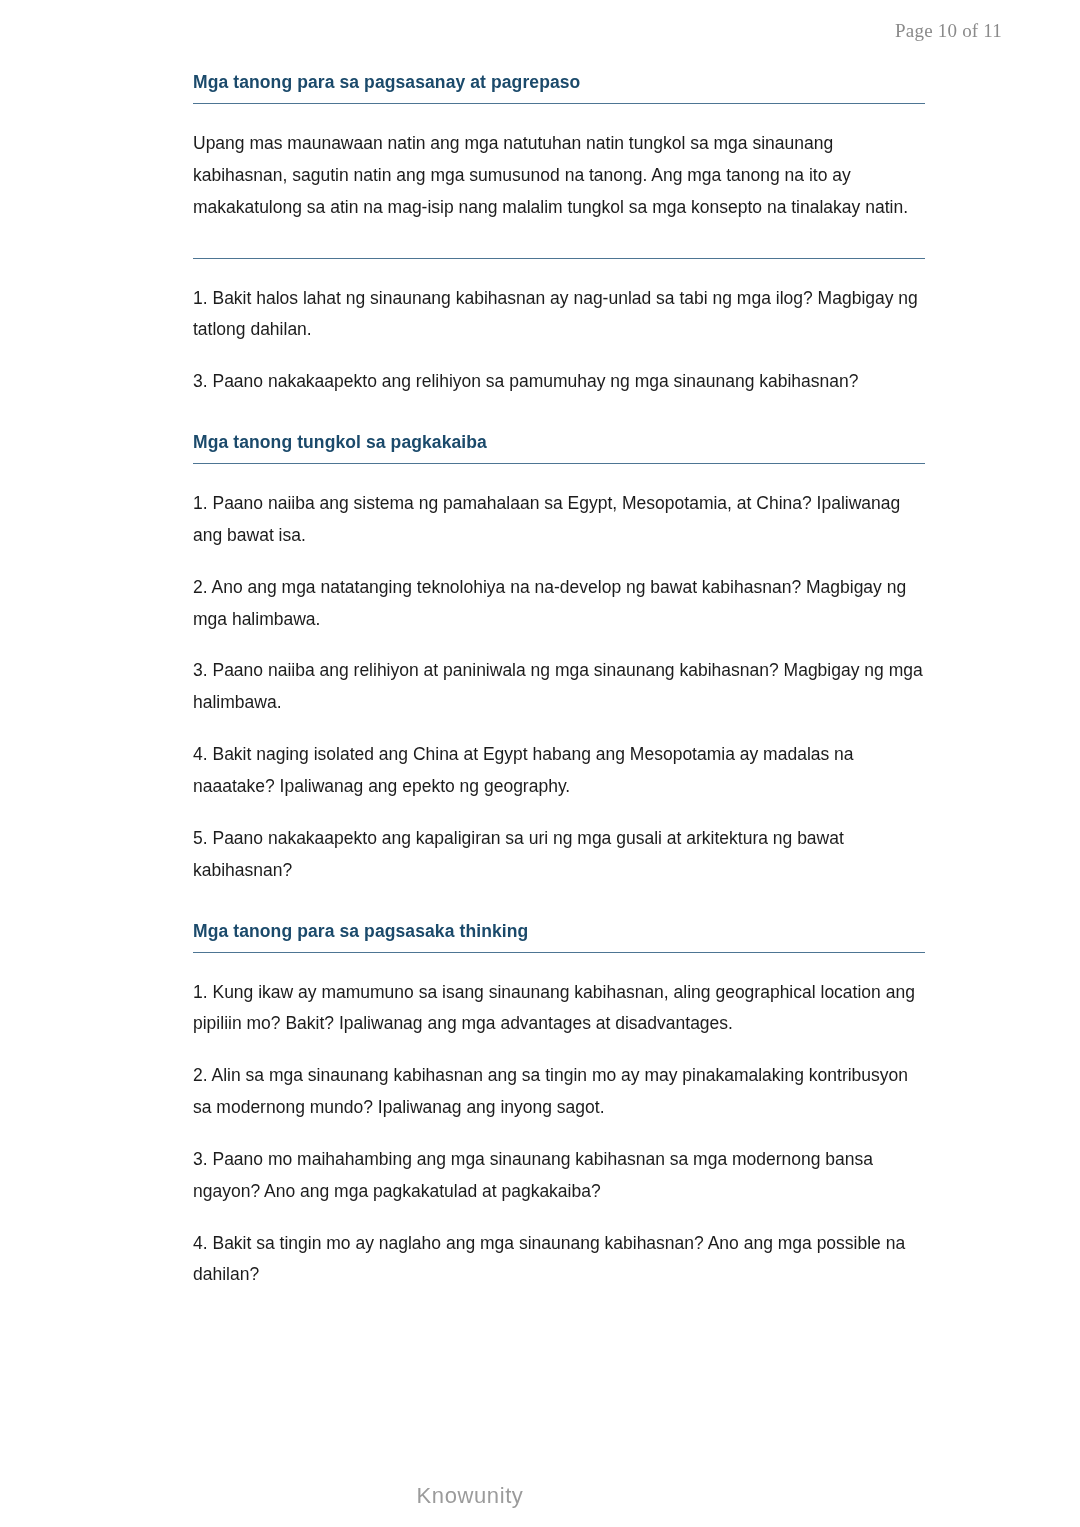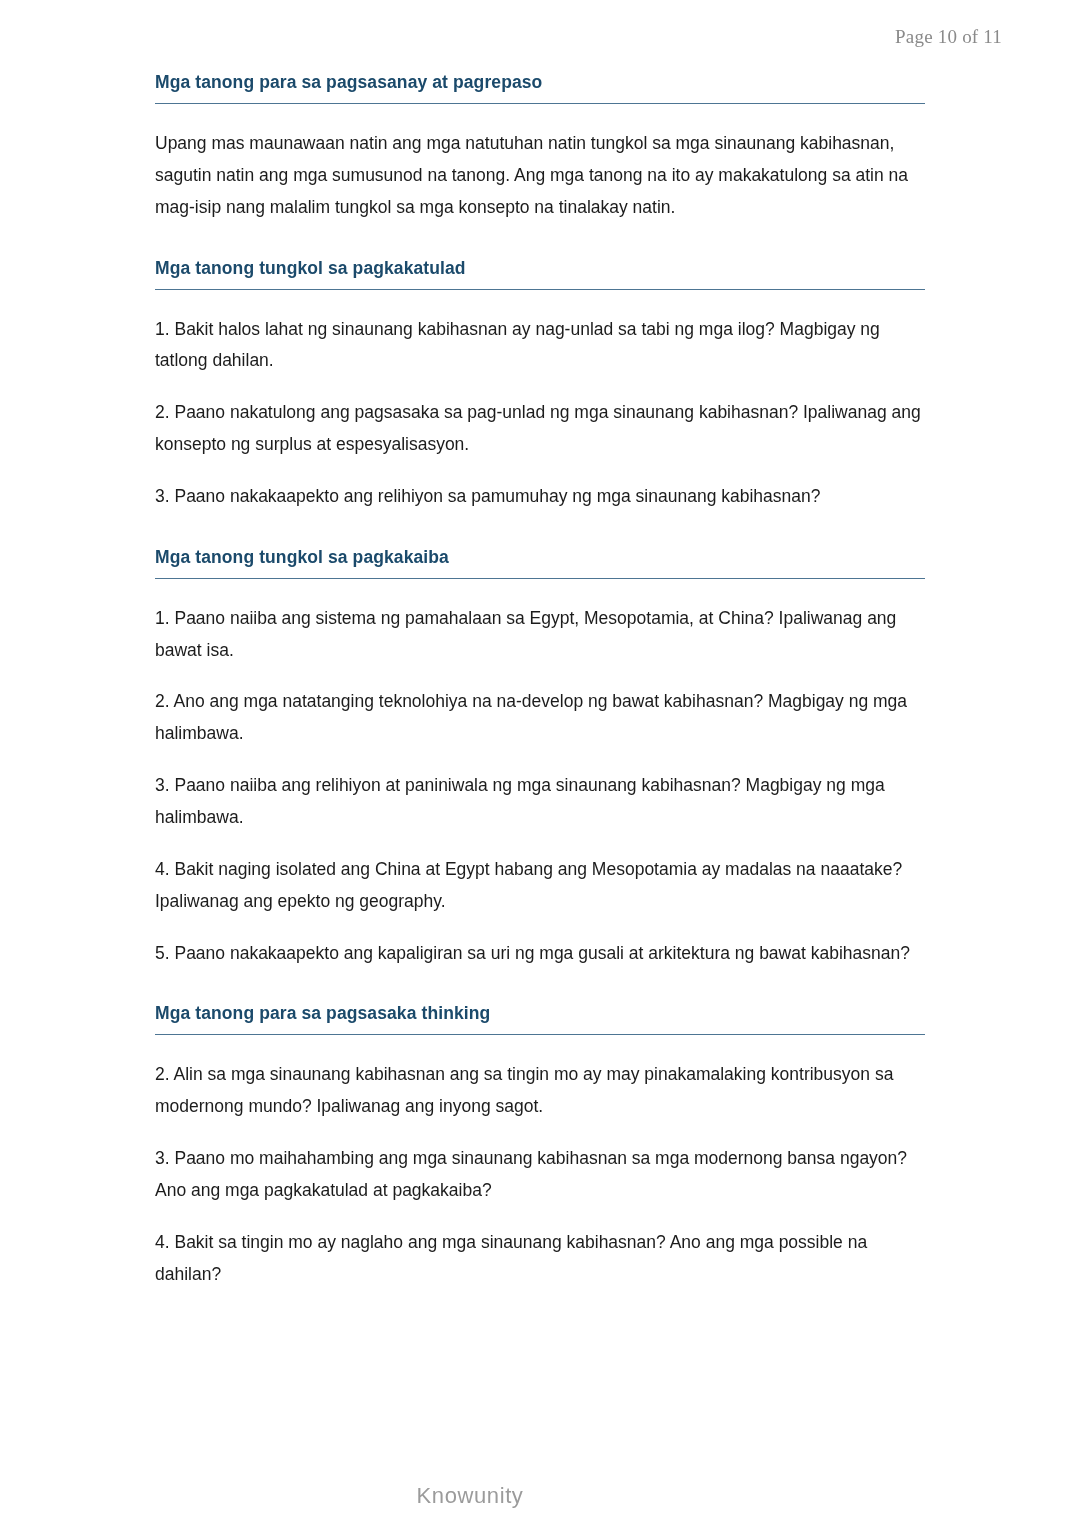--- a/index.html
+++ b/index.html
@@ -16,41 +16,42 @@
   }
   .page {
     width: 1080px;
     min-height: 1527px;
     box-sizing: border-box;
     position: relative;
     background: #ffffff;
   }
   .page-header {
     position: absolute;
-    top: 26px;
+    top: 20px;
     right: 78px;
     font-family: "Liberation Serif", serif;
     font-size: 19px;
     color: #8a8a8a;
     letter-spacing: 0.2px;
   }
   .content {
     padding: 72px 155px 0 155px;
     box-sizing: border-box;
     width: 1080px;
   }
   h2.section-heading {
     font-size: 17.5px;
     font-weight: bold;
     color: #1b4a6b;
     margin: 0 0 10px 0;
     letter-spacing: 0.1px;
   }
   .heading-block {
     margin-top: 34px;
+    margin-left: 38px;
   }
   .heading-block:first-child {
     margin-top: 0;
   }
   .rule {
     height: 1px;
     background: #2e5d80;
     width: 100%;
     margin-bottom: 24px;
     opacity: 0.85;
@@ -88,40 +89,39 @@
 
   <div class="content">
 
     <div class="heading-block">
       <h2 class="section-heading">Mga tanong para sa pagsasanay at pagrepaso</h2>
       <div class="rule"></div>
       <p class="body-text intro">Upang mas maunawaan natin ang mga natutuhan natin tungkol sa mga sinaunang kabihasnan, sagutin natin ang mga sumusunod na tanong. Ang mga tanong na ito ay makakatulong sa atin na mag-isip nang malalim tungkol sa mga konsepto na tinalakay natin.</p>
     </div>
 
     <div class="heading-block">
-      <h2 class="section-heading">Mga tanong tungkol sa pagkakatulad</h2>
       <div class="rule"></div>
       <p class="body-text">1. Bakit halos lahat ng sinaunang kabihasnan ay nag-unlad sa tabi ng mga ilog? Magbigay ng tatlong dahilan.</p>
-      <p class="body-text">2. Paano nakatulong ang pagsasaka sa pag-unlad ng mga sinaunang kabihasnan? Ipaliwanag ang konsepto ng surplus at espesyalisasyon.</p>
       <p class="body-text">3. Paano nakakaapekto ang relihiyon sa pamumuhay ng mga sinaunang kabihasnan?</p>
     </div>
 
     <div class="heading-block">
       <h2 class="section-heading">Mga tanong tungkol sa pagkakaiba</h2>
       <div class="rule"></div>
       <p class="body-text">1. Paano naiiba ang sistema ng pamahalaan sa Egypt, Mesopotamia, at China? Ipaliwanag ang bawat isa.</p>
       <p class="body-text">2. Ano ang mga natatanging teknolohiya na na-develop ng bawat kabihasnan? Magbigay ng mga halimbawa.</p>
       <p class="body-text">3. Paano naiiba ang relihiyon at paniniwala ng mga sinaunang kabihasnan? Magbigay ng mga halimbawa.</p>
       <p class="body-text">4. Bakit naging isolated ang China at Egypt habang ang Mesopotamia ay madalas na naaatake? Ipaliwanag ang epekto ng geography.</p>
       <p class="body-text">5. Paano nakakaapekto ang kapaligiran sa uri ng mga gusali at arkitektura ng bawat kabihasnan?</p>
     </div>
 
     <div class="heading-block">
       <h2 class="section-heading">Mga tanong para sa pagsasaka thinking</h2>
       <div class="rule"></div>
+      <p class="body-text">1. Kung ikaw ay mamumuno sa isang sinaunang kabihasnan, aling geographical location ang pipiliin mo? Bakit? Ipaliwanag ang mga advantages at disadvantages.</p>
       <p class="body-text">2. Alin sa mga sinaunang kabihasnan ang sa tingin mo ay may pinakamalaking kontribusyon sa modernong mundo? Ipaliwanag ang inyong sagot.</p>
       <p class="body-text">3. Paano mo maihahambing ang mga sinaunang kabihasnan sa mga modernong bansa ngayon? Ano ang mga pagkakatulad at pagkakaiba?</p>
       <p class="body-text">4. Bakit sa tingin mo ay naglaho ang mga sinaunang kabihasnan? Ano ang mga possible na dahilan?</p>
     </div>
 
   </div>
 
   <div class="footer-brand">Knowunity</div>
 
 </div>

